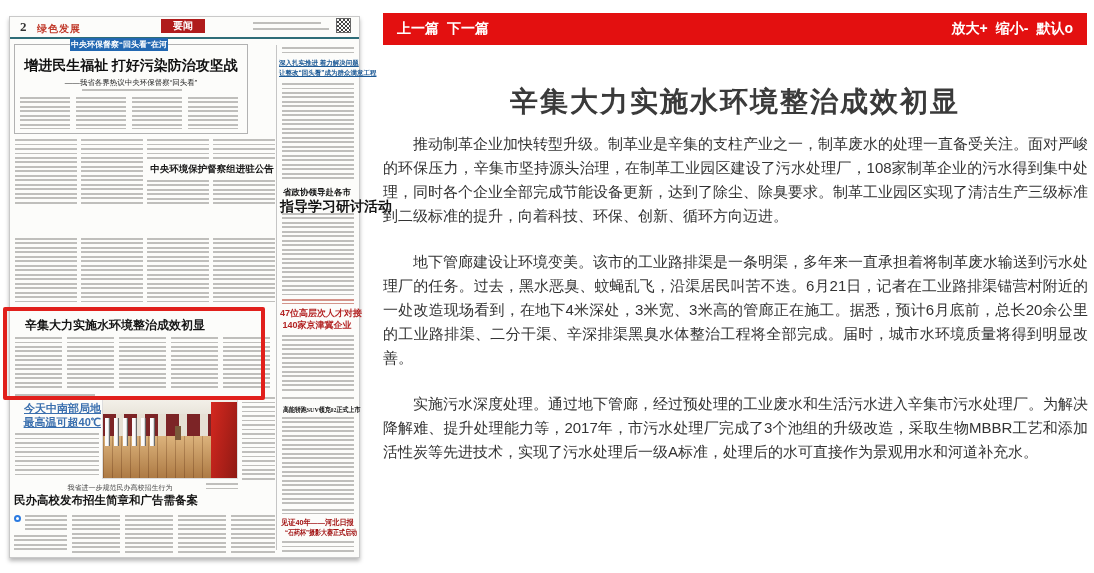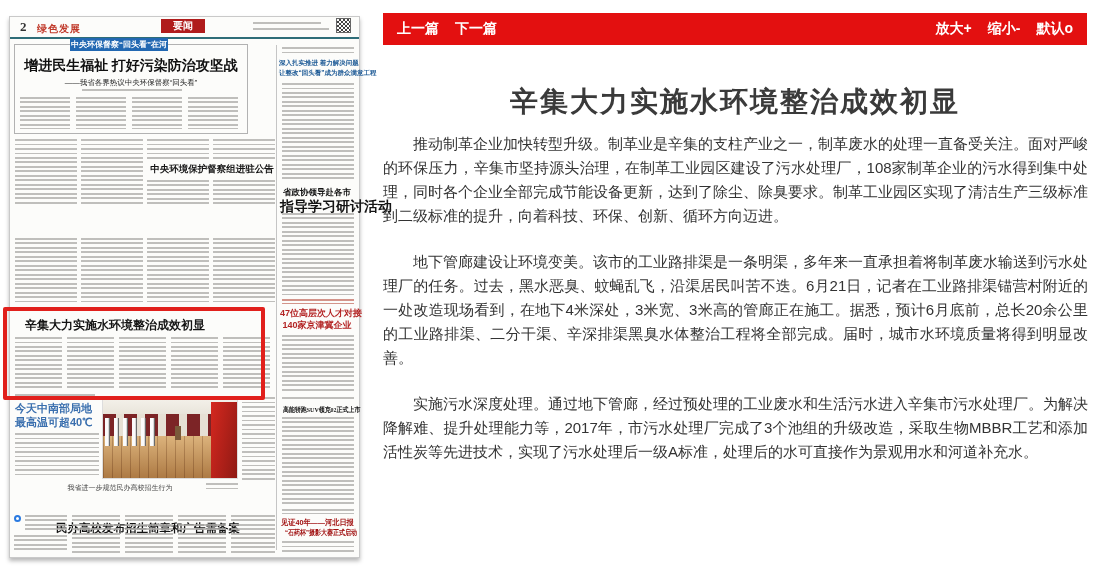--- a/index.html
+++ b/index.html
@@ -13,42 +13,42 @@
   .ts.red{background:repeating-linear-gradient(to bottom,#c97a6e 0 1.6px,transparent 1.6px 4.5px);}
   .np-rule{background:#2f6d78;}
   .np-pageno{font:bold 13px "Liberation Serif",serif;color:#333;}
   .np-masthead{font:bold 10px "Liberation Serif",serif;color:#c03a2b;letter-spacing:1px;}
   .np-section{background:#b01c1c;color:#fff;font:bold 10px/14px "Liberation Serif",serif;text-align:center;}
   .np-qr{background:repeating-conic-gradient(#444 0 25%,#fcfcfa 0 50%) 0 0/4px 4px;border:1px solid #666;}
   .np-frame{border:1px solid #b2b2b2;}
   .np-banner{background:#2268b2;color:#fff;font:bold 8px/13px "Liberation Sans",sans-serif;text-align:center;}
   .np-h1{font-family:"Liberation Serif",serif;font-weight:bold;color:#101010;text-align:center;white-space:nowrap;}
   .np-sub{color:#222;text-align:center;white-space:nowrap;}
-  .np-hblue{color:#1d5a96;font-weight:bold;text-align:left;white-space:nowrap;}
+  .np-hblue{color:#1d5a96;font-weight:bold;text-align:right;white-space:nowrap;text-decoration:underline;}
   .np-hdark{color:#141414;font-weight:bold;text-align:center;white-space:nowrap;font-family:"Liberation Serif",serif;}
   .np-hred{color:#b32424;font-weight:bold;text-align:center;white-space:nowrap;}
   .np-div{background:#c5c5c5;}
   .bullet{width:7px;height:7px;border:2px solid #2a7ae0;border-radius:50%;background:#fff;}
   
   .photo{background:#efece6;overflow:hidden;border:1px solid #ddd;}
   .photo .ceiling{left:0;top:0;right:0;height:16px;background:linear-gradient(#f4f1ea,#e9e5db);}
   .photo .wall{left:0;top:16px;right:0;height:22px;background:repeating-linear-gradient(90deg,#7c2426 0 13px,#e6e0d4 13px 21px);}
   .photo .floor{left:0;top:38px;right:0;bottom:0;background:linear-gradient(#dcb37c,#ad7a44),
        repeating-linear-gradient(90deg,rgba(110,65,25,.28) 0 1px,transparent 1px 9px);background-blend-mode:multiply;}
   .photo .crowd{left:2px;top:20px;width:54px;height:28px;
        background:repeating-linear-gradient(90deg,#fbfbfb 0 3px,#d9d9d9 3px 4px,#6b6b6b 4px 5px,transparent 5px 9px);}
   .photo .banner-r{right:0;top:4px;width:26px;bottom:0;background:linear-gradient(100deg,#d5281f,#8f1a14);}
   .photo .podium{left:72px;top:28px;width:6px;height:14px;background:#7a5a3a;}
   
   #hl-box{position:absolute;left:3px;top:307px;width:254px;height:85px;border:4px solid #e1201c;border-radius:2px;}
   
   #toolbar{position:absolute;left:383px;top:13px;width:704px;height:32px;background:#e31010;color:#fff;
            display:flex;align-items:center;justify-content:space-between;padding:0 14px;box-sizing:border-box;
            font-size:14px;font-weight:bold;}
-  #toolbar .grp{display:flex;gap:16px;}
+  #toolbar .grp{display:flex;gap:8px;}
   #toolbar span{cursor:pointer;white-space:nowrap;}
   #v-title{position:absolute;left:383px;top:64px;width:704px;text-align:center;
            font-size:28px;font-weight:bold;color:#3a3a3a;letter-spacing:2px;}
   #v-content{position:absolute;left:383px;top:124px;width:705px;padding-top:8px;}
   #v-content p{margin:0 0 22px;font-size:15px;line-height:24px;color:#333;text-indent:2em;text-align:justify;}
 </style>
 </head>
 <body>
 
 <div id="stage">
@@ -103,21 +103,21 @@
       <div class="wall"></div>
       <div class="floor"></div>
       <div class="crowd"></div>
       <div class="podium"></div>
       <div class="banner-r"></div>
     </div>
     <div class="ts" style="left:196px;top:466px;width:32px;height:8px;"></div>
     <div class="ts" style="left:232px;top:380px;width:33px;height:84px;"></div>
 
     <div class="np-sub" style="left:30px;top:466px;width:160px;font-size:7px;color:#444;">我省进一步规范民办高校招生行为</div>
-    <div class="np-hdark" style="left:0;top:504px;width:192px;font-size:11.5px;margin-left:42px;">民办高校发布招生简章和广告需备案</div>
+    <div class="np-hdark" style="left:0;top:476px;width:192px;font-size:11.5px;">民办高校发布招生简章和广告需备案</div>
     <div class="bullet" style="left:4px;top:498px;"></div>
     <div class="ts" style="left:15px;top:498px;width:42px;height:16px;"></div>
     <div class="ts" style="left:4px;top:518px;width:53px;height:18px;"></div>
     <div class="ts" style="left:62px;top:498px;width:48px;height:38px;"></div>
     <div class="ts" style="left:115px;top:498px;width:48px;height:38px;"></div>
     <div class="ts" style="left:168px;top:498px;width:48px;height:38px;"></div>
     <div class="ts" style="left:221px;top:498px;width:44px;height:38px;"></div>
 
     <div class="np-div" style="left:266px;top:28px;width:1px;height:505px;"></div>
     <div class="ts" style="left:272px;top:30px;width:72px;height:9px;"></div>

